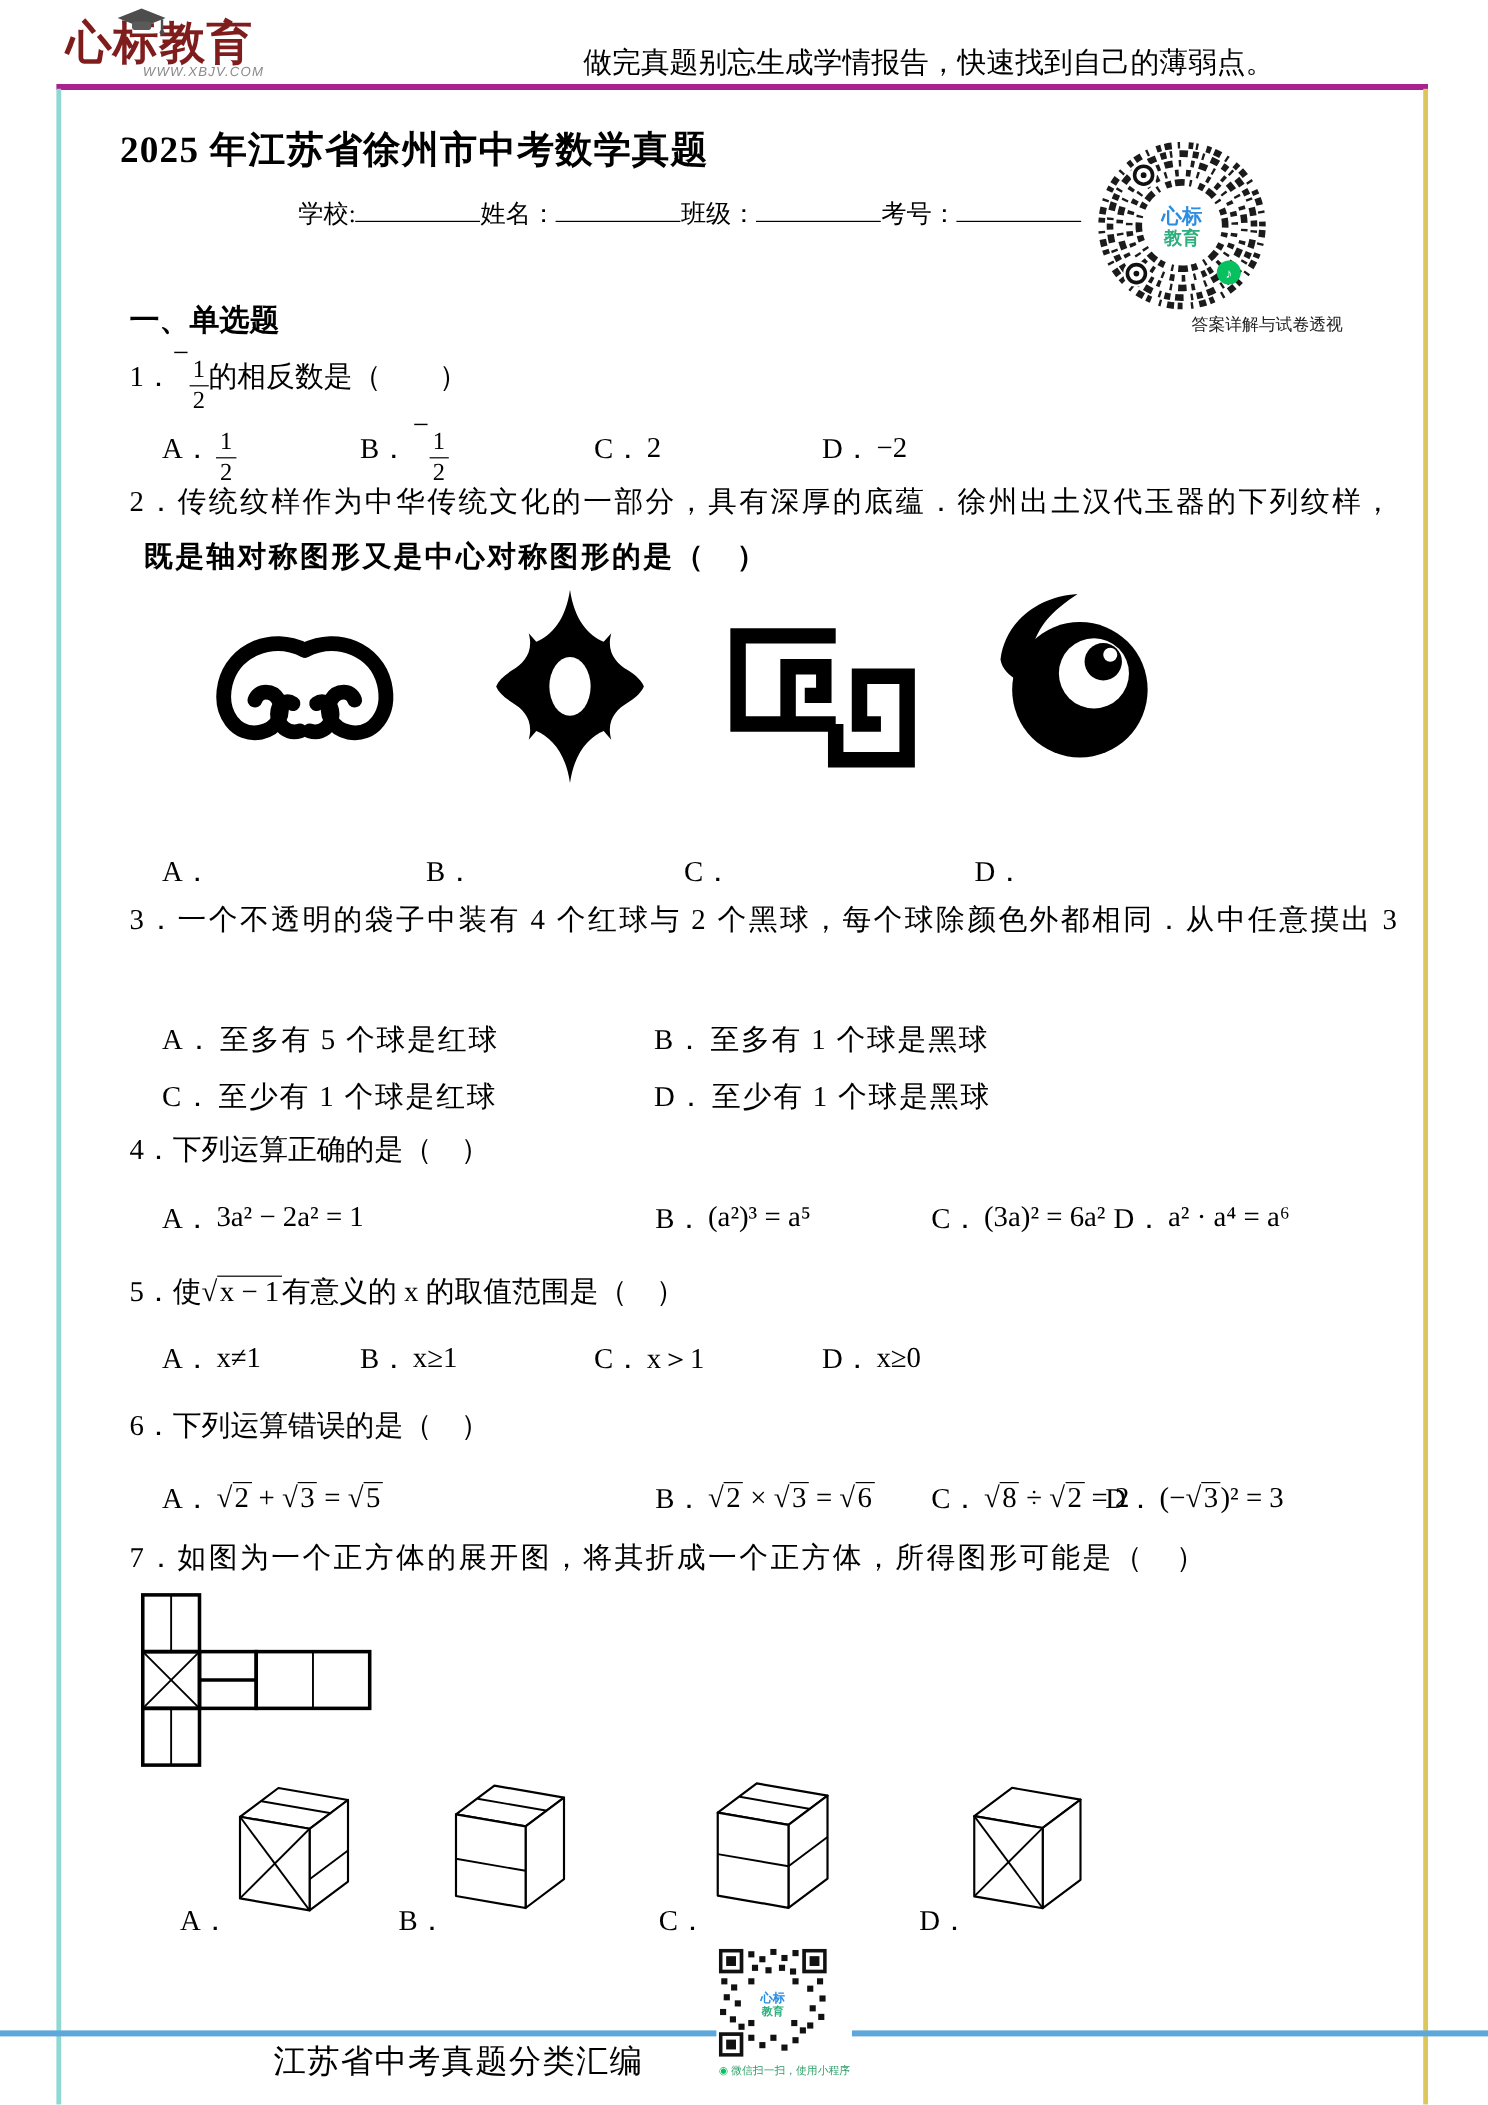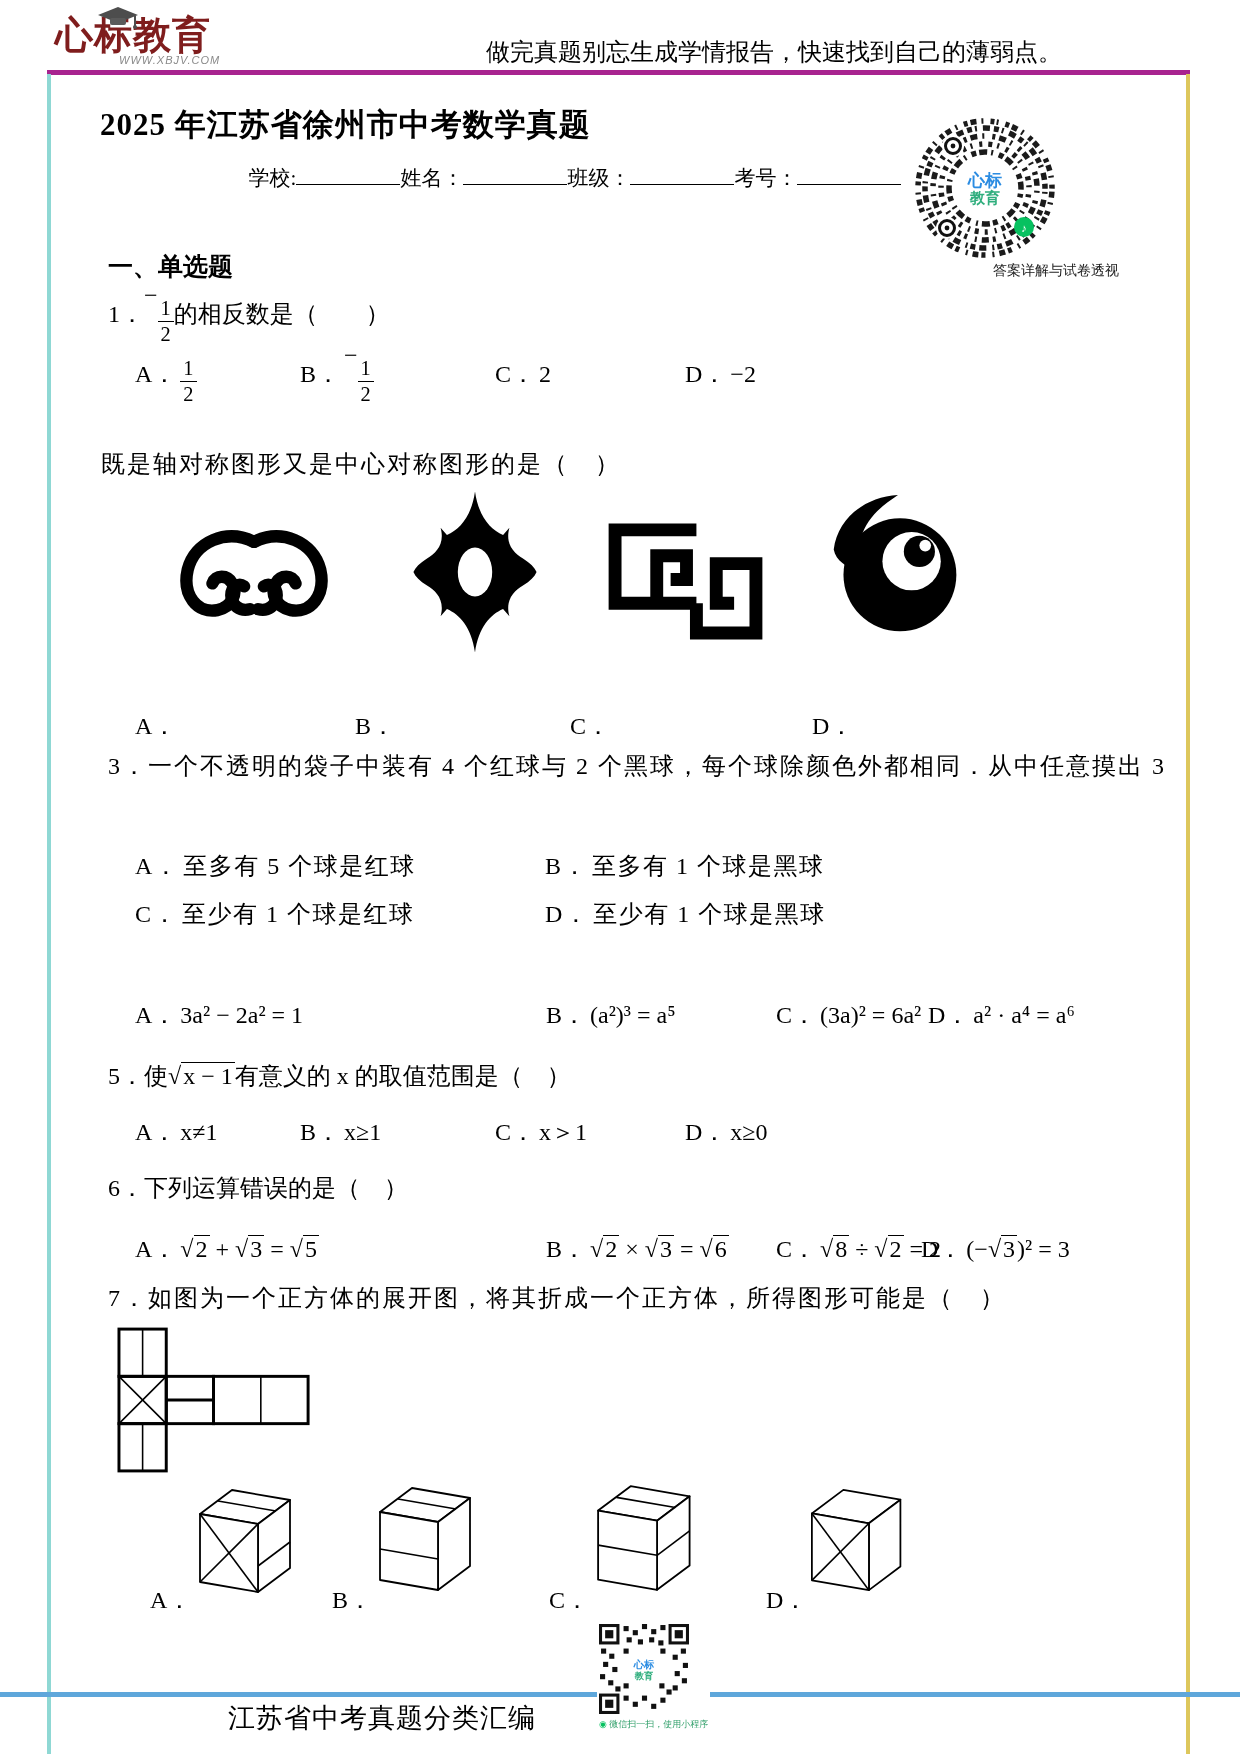--- a/index.html
+++ b/index.html
@@ -130,21 +130,22 @@
     <span class="opt" style="left:387px;top:0;height:64px;">
         <span class="lbl">C．</span>
         <span>2</span>
       </span>
     <span class="opt" style="left:577px;top:0;height:64px;">
         <span class="lbl">D．</span>
         <span>−2</span>
       </span>
   </div>
 
-  <div class="abs stem wide" style="left:101px;top:448px;">既是轴对称图形又是中心对称图形的是（　）</div>
+  <div class="abs stem wide" style="left:108px;top:402px;">2．传统纹样作为中华传统文化的一部分，具有深厚的底蕴．徐州出土汉代玉器的下列纹样，</div>
+  <div class="abs stem wide" style="left:120px;top:448px;font-weight:bold;">既是轴对称图形又是中心对称图形的是（　）</div>
 
   <svg class="abs" style="left:165px;top:518px;" width="178" height="114" viewBox="0 0 180 115">
     <g fill="none" stroke="#000" stroke-width="12.5" stroke-linecap="round">
       <path d="M90,24 C62,10 30,24 23,52 C17,78 33,97 53,93 C67,90 74,77 68,66 C63,57 51,57 48,66"></path>
       <path d="M90,24 C118,10 150,24 157,52 C163,78 147,97 127,93 C113,90 106,77 112,66 C117,57 129,57 132,66"></path>
       <path d="M86,92 C76,95 67,88 67,78 C67,70 74,65 80,69"></path>
       <path d="M94,92 C104,95 113,88 113,78 C113,70 106,65 100,69"></path>
     </g>
   </svg>
 
@@ -194,20 +195,21 @@
     <span class="opt q3opt" style="left:27px;">
         <span class="lbl">C．</span>
         <span>至少有 1 个球是红球</span>
       </span>
     <span class="opt q3opt" style="left:437px;">
         <span class="lbl">D．</span>
         <span>至少有 1 个球是黑球</span>
       </span>
   </div>
 
+  <div class="abs stem" style="left:108px;top:942px;">4．下列运算正确的是（　）</div>
   <div class="optrow" style="top:990px;height:50px;">
     <span class="opt" style="left:27px;top:0;height:50px;">
         <span class="lbl">A．</span>
         <span>3a² − 2a² = 1</span>
       </span>
     <span class="opt" style="left:438px;top:0;height:50px;">
         <span class="lbl">B．</span>
         <span>(a²)³ = a⁵</span>
       </span>
     <span class="opt" style="left:668px;top:0;height:50px;">

